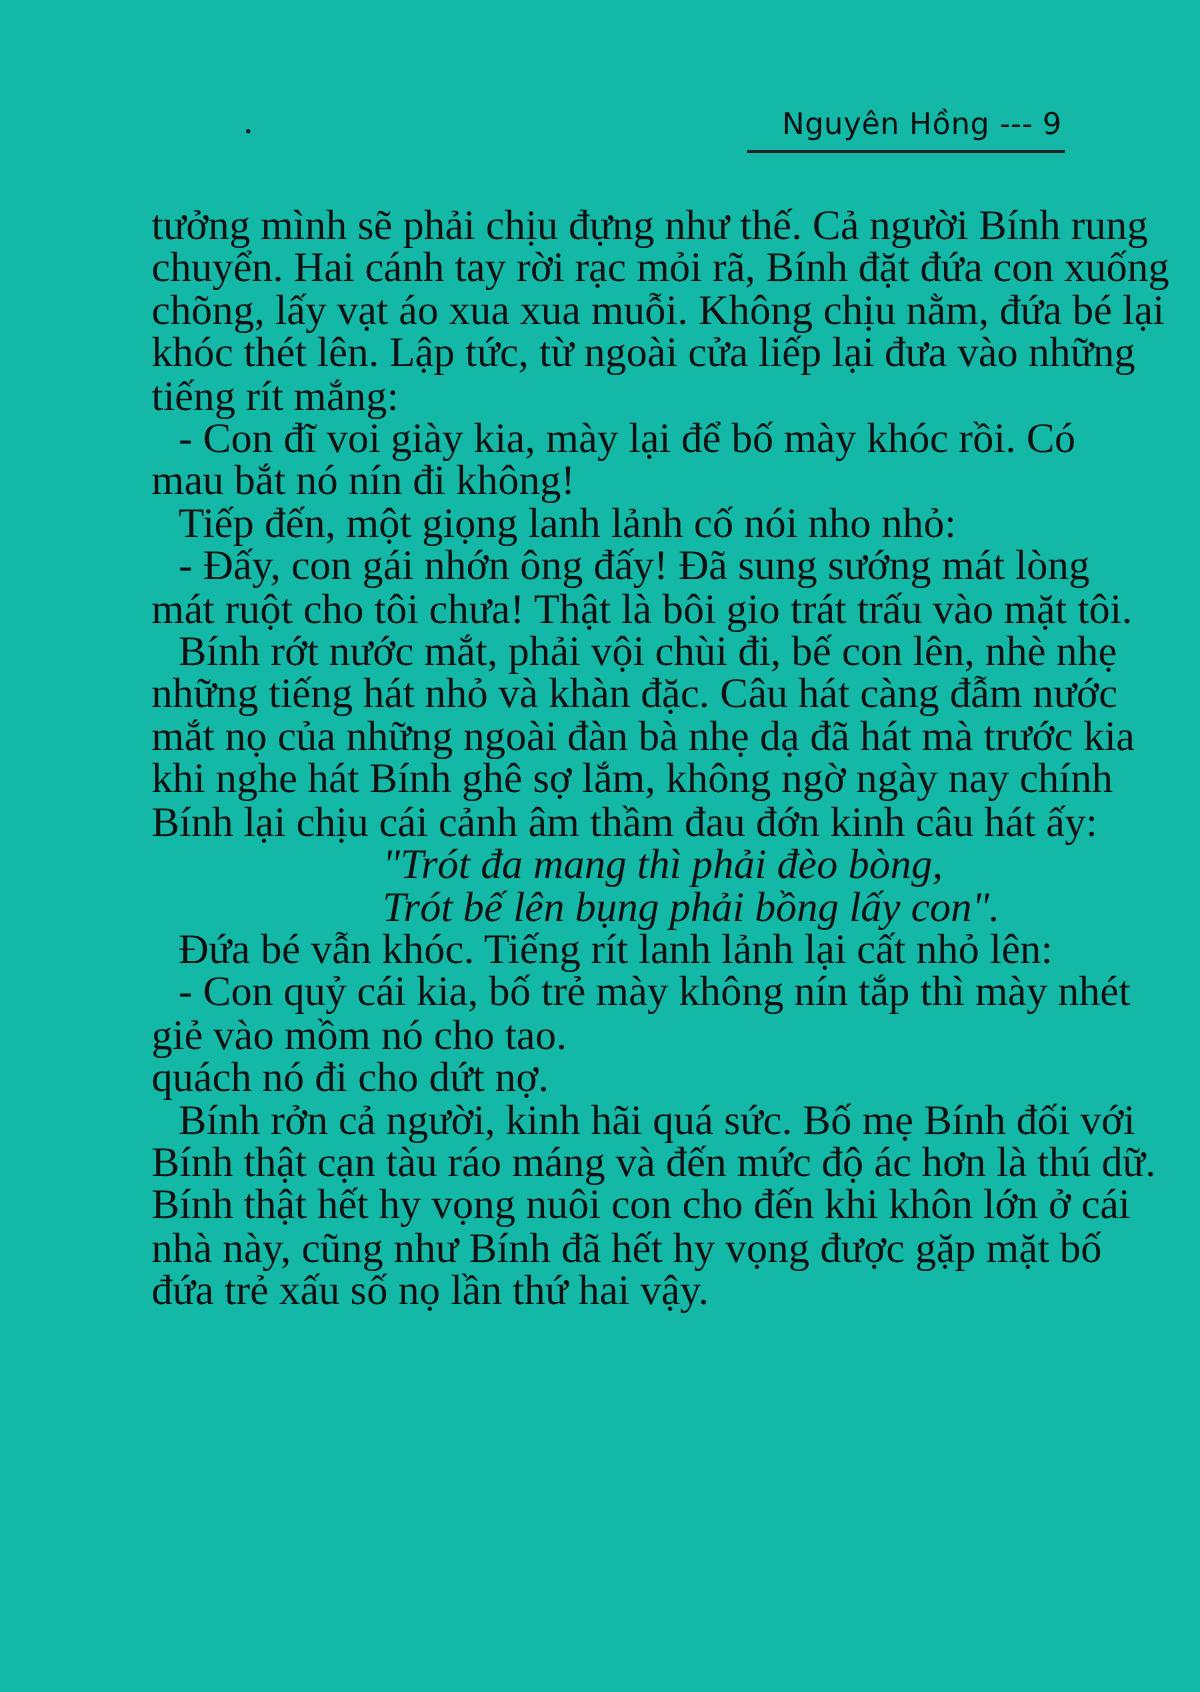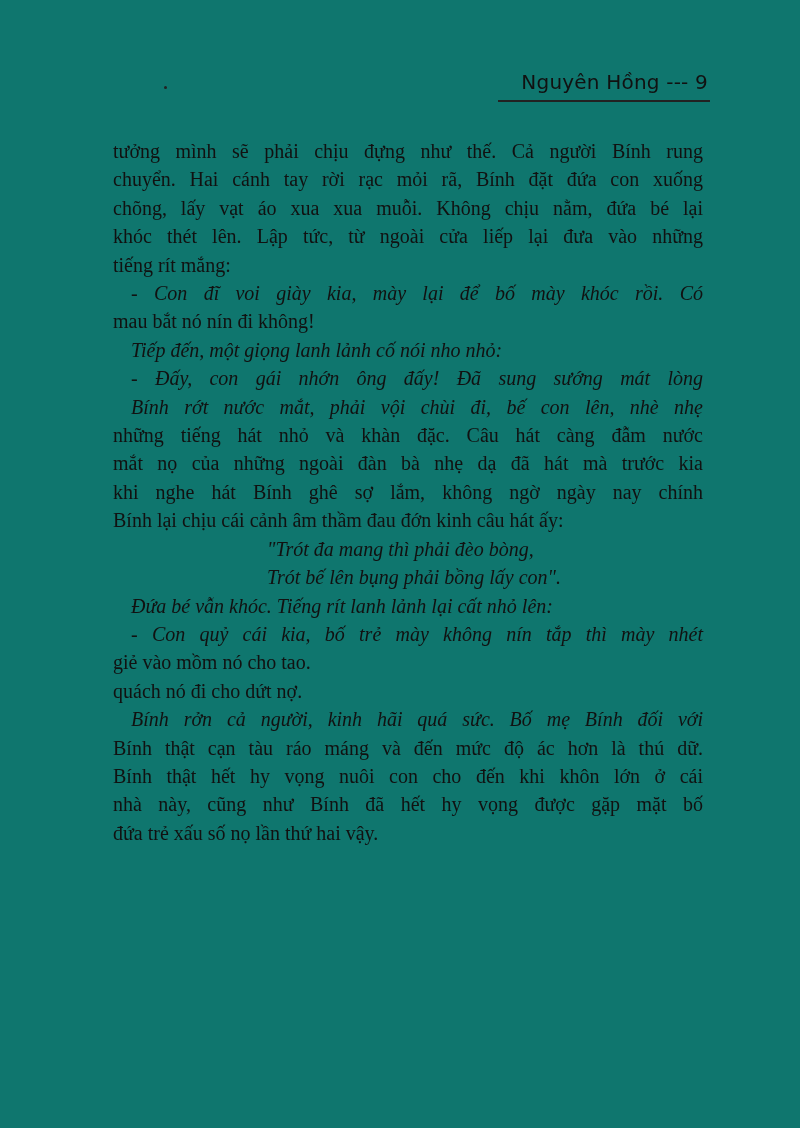--- a/index.html
+++ b/index.html
@@ -1,25 +1,25 @@
 <!DOCTYPE html>
 <html><head>
   <meta charset="utf-8">
   <style>
     html, body { margin: 0; padding: 0; background: #ffffff; }
     body { width: 800px; height: 1128px; position: relative; overflow: hidden; color: #111; }
-    .page { position: absolute; left: 0; top: 0; width: 800px; height: 1128px; background: #0f766e; }
+    .page { position: absolute; left: 0; top: 0; width: 800px; height: 1128px; background: #14b8a6; }
     .dot { position: absolute; left: 164px; top: 86px; width: 3px; height: 3px; background: #222; border-radius: 50%; }
     .header { position: absolute; right: 92px; top: 70px; font-family: "DejaVu Sans", sans-serif; font-size: 20px; color: #111; letter-spacing: 0.2px; }
     .header-rule { position: absolute; left: 498px; width: 212px; top: 100px; height: 0; border-top: 2px solid #222; }
-    .body { position: absolute; left: 113px; top: 137px; width: 590px; font-family: "Liberation Serif", serif; font-size: 20px; line-height: 28.4px; color: #111; }
+    .body { position: absolute; left: 101px; top: 137px; width: 590px; font-family: "Liberation Serif", serif; font-size: 28px; line-height: 28.4px; color: #111; }
     .p { margin: 0; text-align: justify; }
     .line { display: block; text-align: justify; text-align-last: justify; white-space: nowrap; }
     .line.last { text-align-last: left; }
-    .indent { padding-left: 18px; font-style: italic; }
+    .indent { padding-left: 18px; }
     .verse { font-style: italic; padding-left: 154px; display: block; white-space: nowrap; }
   </style>
 </head>
 <body>
 
 <div class="page">
   <span class="dot"></span>
   <div class="header">Nguyên Hồng --- 9</div>
   <div class="header-rule"></div>
 
@@ -33,20 +33,21 @@
       </div>
       <div class="p">
         <span class="line indent">- Con đĩ voi giày kia, mày lại để bố mày khóc rồi. Có</span>
         <span class="line last">mau bắt nó nín đi không!</span>
       </div>
       <div class="p">
         <span class="line last indent">Tiếp đến, một giọng lanh lảnh cố nói nho nhỏ:</span>
       </div>
       <div class="p">
         <span class="line indent">- Đấy, con gái nhớn ông đấy! Đã sung sướng mát lòng</span>
+        <span class="line last">mát ruột cho tôi chưa! Thật là bôi gio trát trấu vào mặt tôi.</span>
       </div>
       <div class="p">
         <span class="line indent">Bính rớt nước mắt, phải vội chùi đi, bế con lên, nhè nhẹ</span>
         <span class="line">những tiếng hát nhỏ và khàn đặc. Câu hát càng đẫm nước</span>
         <span class="line">mắt nọ của những ngoài đàn bà nhẹ dạ đã hát mà trước kia</span>
         <span class="line">khi nghe hát Bính ghê sợ lắm, không ngờ ngày nay chính</span>
         <span class="line last">Bính lại chịu cái cảnh âm thầm đau đớn kinh câu hát ấy:</span>
       </div>
       <div class="p">
         <span class="verse">"Trót đa mang thì phải đèo bòng,</span>

